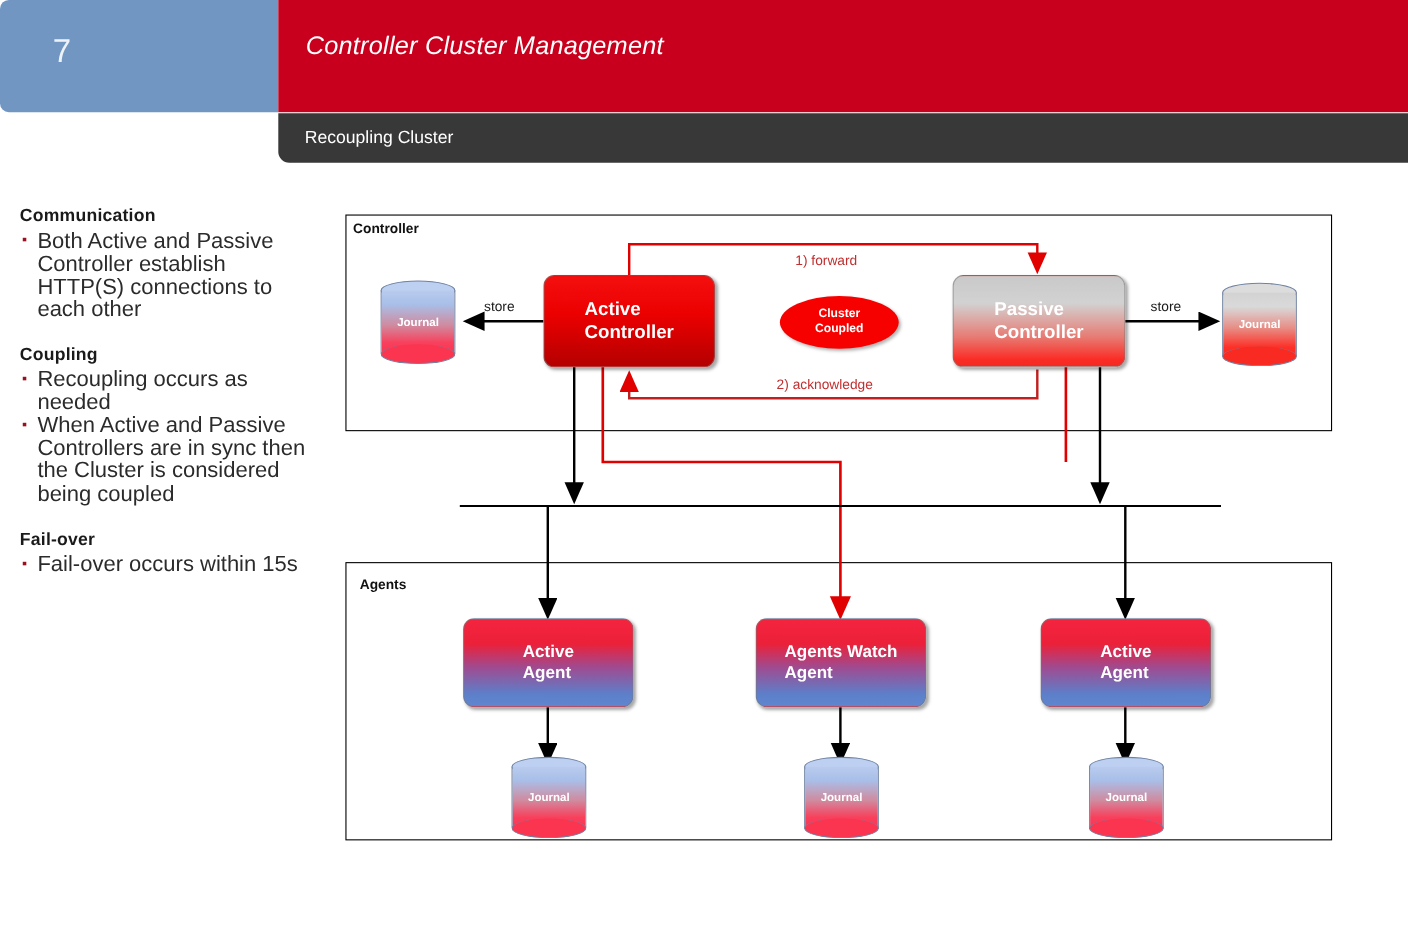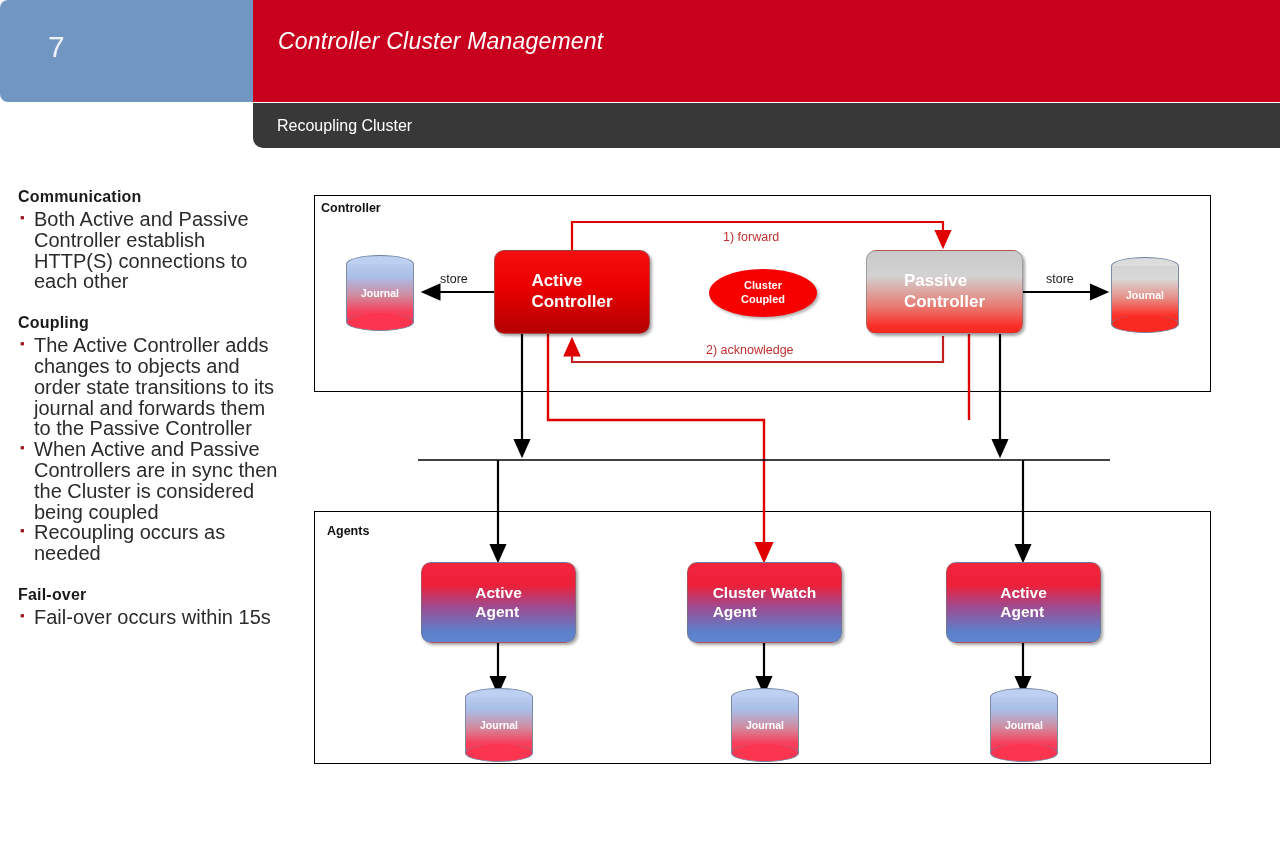--- a/index.html
+++ b/index.html
@@ -223,23 +223,22 @@
 <div id="subtitle-bar">
   <span id="subtitle-text">Recoupling Cluster</span>
 </div>
 
 <div id="left-column">
 
   <div class="sec-heading">Communication</div>
   <div class="bullet-item">Both Active and Passive Controller establish HTTP(S) connections to each other</div>
 
   <div class="sec-heading spaced">Coupling</div>
-  <div class="bullet-item">The Active Controller adds changes to objects and order state transitions to its journal and forwards them to the Passive Controller</div>
+  <div class="bullet-item">Recoupling occurs as needed</div>
   <div class="bullet-item">When Active and Passive Controllers are in sync then the Cluster is considered being coupled</div>
-  <div class="bullet-item">Recoupling occurs as needed</div>
 
   <div class="sec-heading spaced">Fail-over</div>
   <div class="bullet-item">Fail-over occurs within 15s</div>
 </div>
 
 <div class="frame" style="left:314px; top:195px; width:897px; height:197px;"></div>
 <div class="frame-label" style="left:321px; top:201px;">Controller</div>
 
 <div class="frame" style="left:314px; top:511px; width:897px; height:253px;"></div>
 <div class="frame-label" style="left:327px; top:524px;">Agents</div>
@@ -326,21 +325,21 @@
 
 <div class="proc-box box-agent" style="left:421px; top:562px; width:155px; height:81px;">
   <div>
     <span>Active</span><br>
     <span>Agent</span>
   </div>
 </div>
 
 <div class="proc-box box-agent" style="left:687px; top:562px; width:155px; height:81px;">
   <div>
-    <span>Cluster Watch</span><br>
+    <span>Agents Watch</span><br>
     <span>Agent</span>
   </div>
 </div>
 
 <div class="proc-box box-agent" style="left:946px; top:562px; width:155px; height:81px;">
   <div>
     <span>Active</span><br>
     <span>Agent</span>
   </div>
 </div>

